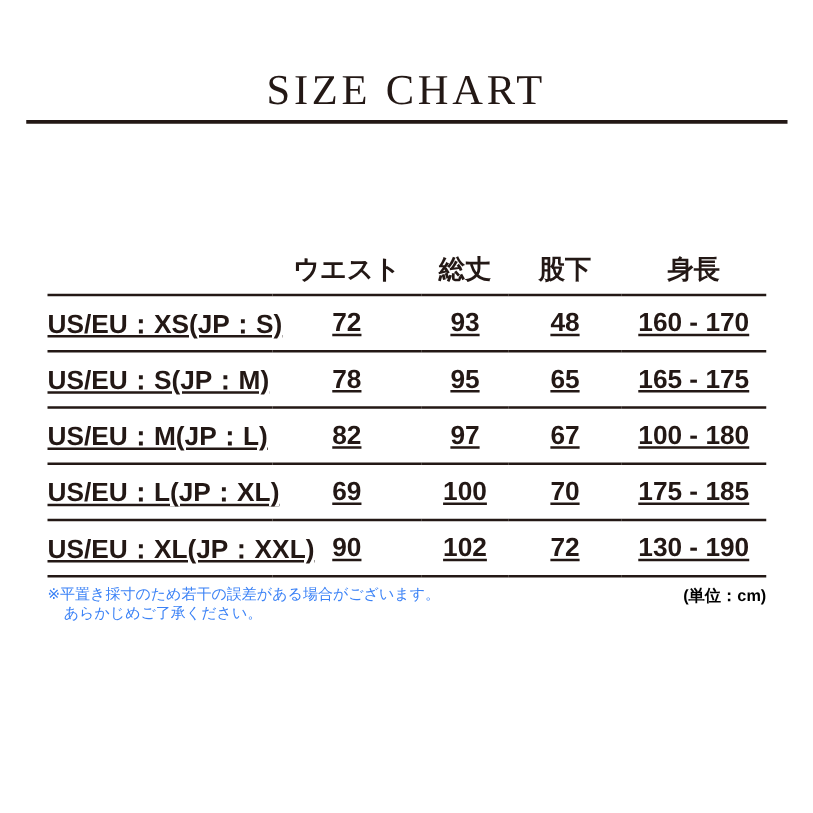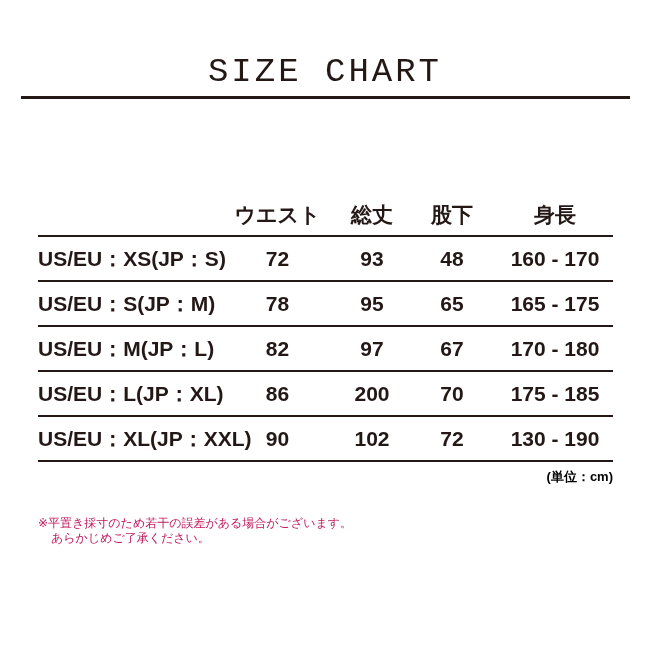--- a/index.html
+++ b/index.html
@@ -13,21 +13,21 @@
     height: 650px;
     background: #ffffff;
     font-family: "Liberation Sans", "DejaVu Sans", sans-serif;
     color: #231815;
     overflow: hidden;
   }
   .title {
     margin: 0;
     padding-top: 54px;
     text-align: center;
-    font-family: Liberation Mono, monospace;
+    font-family: Liberation Serif, serif;
     font-size: 34px;
     font-weight: normal;
     letter-spacing: 3px;
     line-height: 1.1;
     color: #231815;
   }
   .title-rule {
     width: 609px;
     height: 3px;
     background: #231815;
@@ -57,38 +57,38 @@
   table.size-table thead th {
     height: 40px;
     text-align: center;
     vertical-align: middle;
     margin-top: 13px;
   }
   table.size-table tbody td {
     height: 43px;
     text-align: center;
     vertical-align: middle;
+    text-decoration: underline;
   }
   table.size-table tbody td.size-label {
     text-align: left;
   }
   .footer-row {
     position: absolute;
     left: 38px;
     top: 468px;
     width: 575px;
     display: flex;
     justify-content: space-between;
     align-items: flex-start;
   }
   .footnote {
     font-size: 12px;
     line-height: 15px;
-    color: #be185d;
-    margin-top: 48px;
+    color: #3b82f6;
   }
   .footnote .line2 {
     padding-left: 13px;
   }
   .unit-label {
     font-size: 13px;
     font-weight: bold;
     color: #000000;
     white-space: nowrap;
   }
@@ -131,26 +131,26 @@
         <td>78</td>
         <td>95</td>
         <td>65</td>
         <td>165 - 175</td>
       </tr>
       <tr>
         <td class="size-label">US/EU：M(JP：L)</td>
         <td>82</td>
         <td>97</td>
         <td>67</td>
-        <td>170 - 180</td>
+        <td>100 - 180</td>
       </tr>
       <tr>
         <td class="size-label">US/EU：L(JP：XL)</td>
-        <td>86</td>
-        <td>200</td>
+        <td>69</td>
+        <td>100</td>
         <td>70</td>
         <td>175 - 185</td>
       </tr>
       <tr>
         <td class="size-label">US/EU：XL(JP：XXL)</td>
         <td>90</td>
         <td>102</td>
         <td>72</td>
         <td>130 - 190</td>
       </tr>

